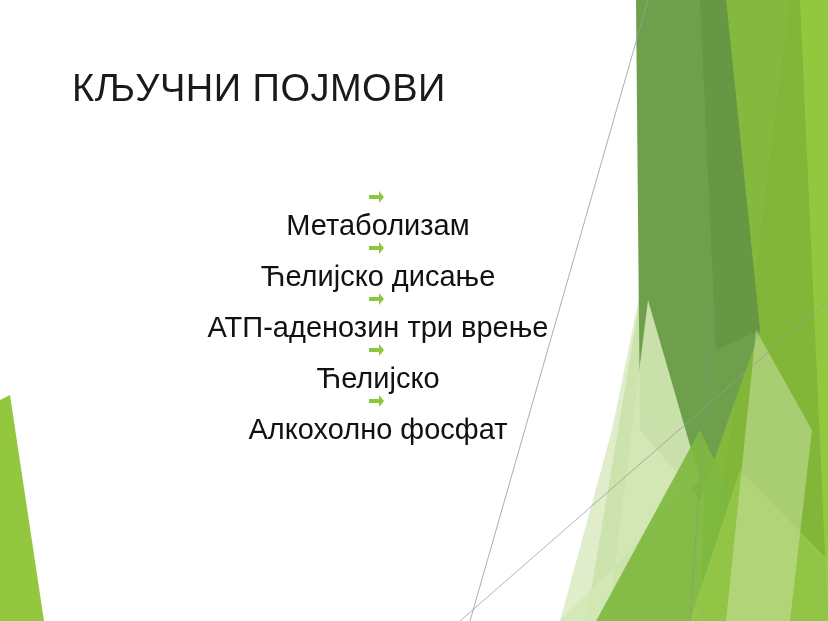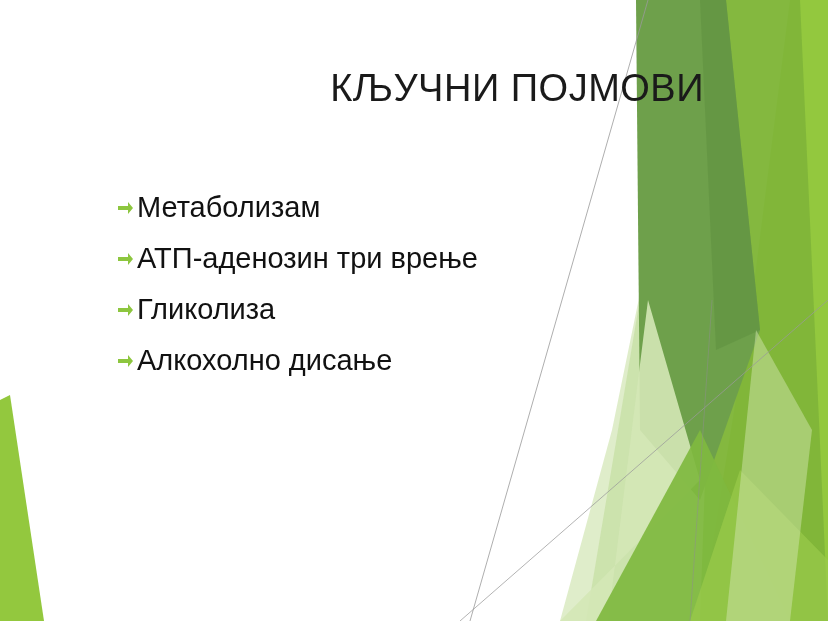--- a/index.html
+++ b/index.html
@@ -20,24 +20,24 @@
   #decor-right, #decor-left {
     position: absolute;
     top: 0;
     left: 0;
     width: 828px;
     height: 621px;
     pointer-events: none;
   }
   #slide-title {
     position: absolute;
-    left: 50px;
+    left: 72px;
     top: 66px;
     width: 654px;
-    text-align: right;
+    text-align: left;
     font-size: 38px;
     font-weight: 400;
     letter-spacing: 0.5px;
     color: #1a1a1a;
     line-height: 1.2;
     white-space: nowrap;
   }
   #bullet-list {
     position: absolute;
     left: 118px;
@@ -47,20 +47,21 @@
     padding: 0;
     list-style: none;
   }
   .bullet-item {
     display: flex;
     align-items: center;
     height: 51px;
     font-size: 29px;
     color: #111111;
     line-height: 1;
+    flex-direction: column;
   }
   .bullet-marker {
     flex: 0 0 auto;
     width: 18px;
     height: 29px;
     display: flex;
     align-items: center;
     justify-content: flex-start;
     margin-right: 1px;
   }
@@ -112,45 +113,53 @@
 
     <li class="bullet-item">
       <span class="bullet-marker">
         <svg width="15" height="12" viewBox="0 0 15 12" aria-hidden="true">
           <polygon points="0,4 10,4 10,0 15,6 10,12 10,8 0,8" fill="#8DC63F"></polygon>
         </svg>
       </span>
       <span class="bullet-text">Метаболизам</span>
     </li>
 
+    <li class="bullet-item">
+      <span class="bullet-marker">
+        <svg width="15" height="12" viewBox="0 0 15 12" aria-hidden="true">
+          <polygon points="0,4 10,4 10,0 15,6 10,12 10,8 0,8" fill="#8DC63F"></polygon>
+        </svg>
+      </span>
+      <span class="bullet-text">Ћелијско дисање</span>
+    </li>
 
     <li class="bullet-item">
       <span class="bullet-marker">
         <svg width="15" height="12" viewBox="0 0 15 12" aria-hidden="true">
           <polygon points="0,4 10,4 10,0 15,6 10,12 10,8 0,8" fill="#8DC63F"></polygon>
         </svg>
       </span>
       <span class="bullet-text">АТП-аденозин три врење</span>
     </li>
 
     <li class="bullet-item">
       <span class="bullet-marker">
         <svg width="15" height="12" viewBox="0 0 15 12" aria-hidden="true">
           <polygon points="0,4 10,4 10,0 15,6 10,12 10,8 0,8" fill="#8DC63F"></polygon>
         </svg>
       </span>
-      <span class="bullet-text">Гликолиза</span>
+      <span class="bullet-text">Ћелијско</span>
     </li>
 
 
     <li class="bullet-item">
       <span class="bullet-marker">
         <svg width="15" height="12" viewBox="0 0 15 12" aria-hidden="true">
           <polygon points="0,4 10,4 10,0 15,6 10,12 10,8 0,8" fill="#8DC63F"></polygon>
         </svg>
       </span>
-      <span class="bullet-text">Алкохолно дисање</span>
+      <span class="bullet-text">Алкохолно фосфат</span>
     </li>
 
 
   </ul>
 
 </div>
 
 </body></html>

